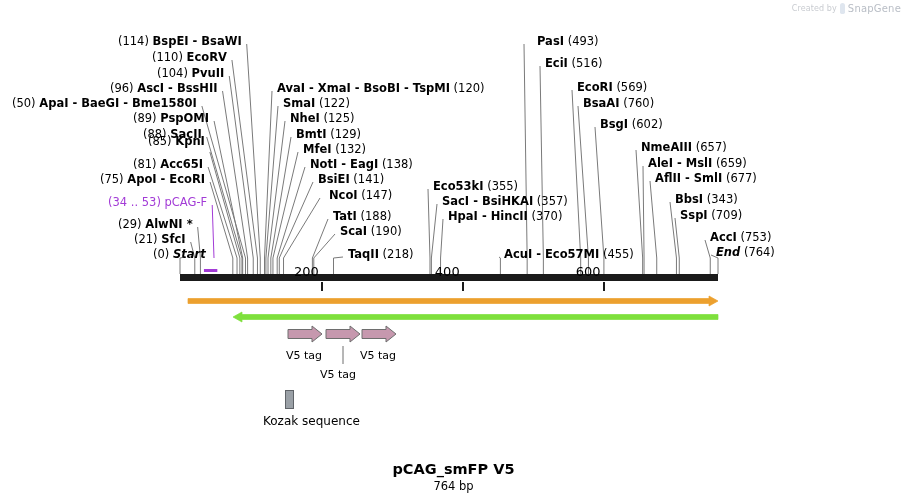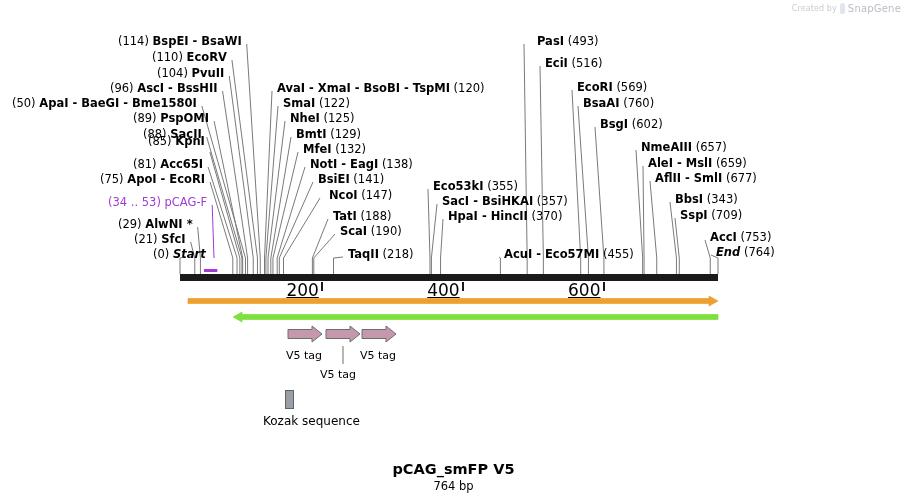--- a/index.html
+++ b/index.html
@@ -38,22 +38,22 @@
 
   
   #backbone{
     position:absolute;left:180px;top:274px;width:538px;height:7px;
     background:#1a1a1a;
   }
   #ruler-ticks .rt{
     position:absolute;width:2px;height:9px;background:#1a1a1a;top:282px;
   }
   .rlab{
-    position:absolute;top:280px;font-size:17px;color:#000;
-    transform:translateX(-100%);padding-right:2px;text-decoration:underline;
+    position:absolute;top:264px;font-size:13px;color:#000;
+    transform:translateX(-100%);padding-right:2px;
   }
 
   
   .farrow-label{
     position:absolute;font-size:11px;color:#000;white-space:nowrap;
   }
   #kozak-box{
     position:absolute;left:285px;top:390px;width:9px;height:19px;
     background:#9aa0a6;border:1px solid #5f6368;box-sizing:border-box;
   }

